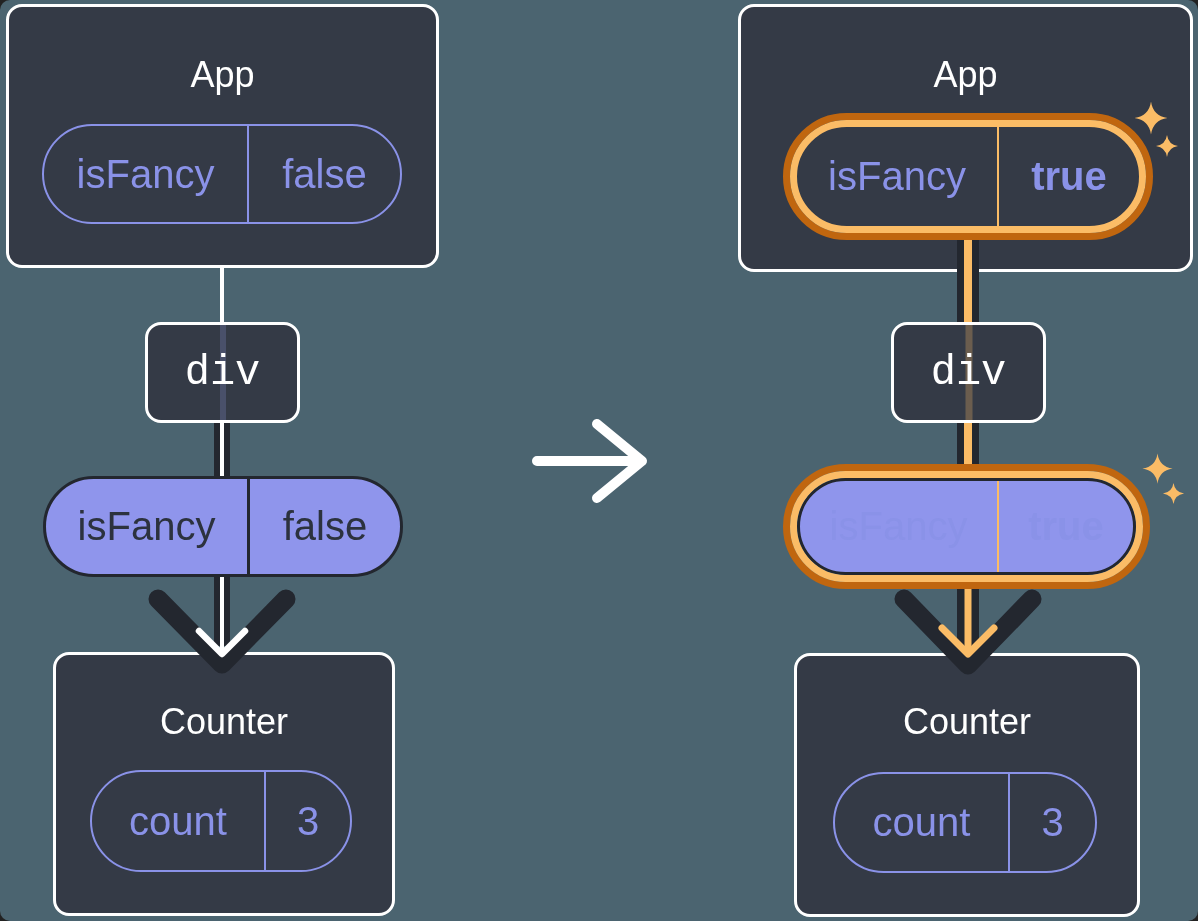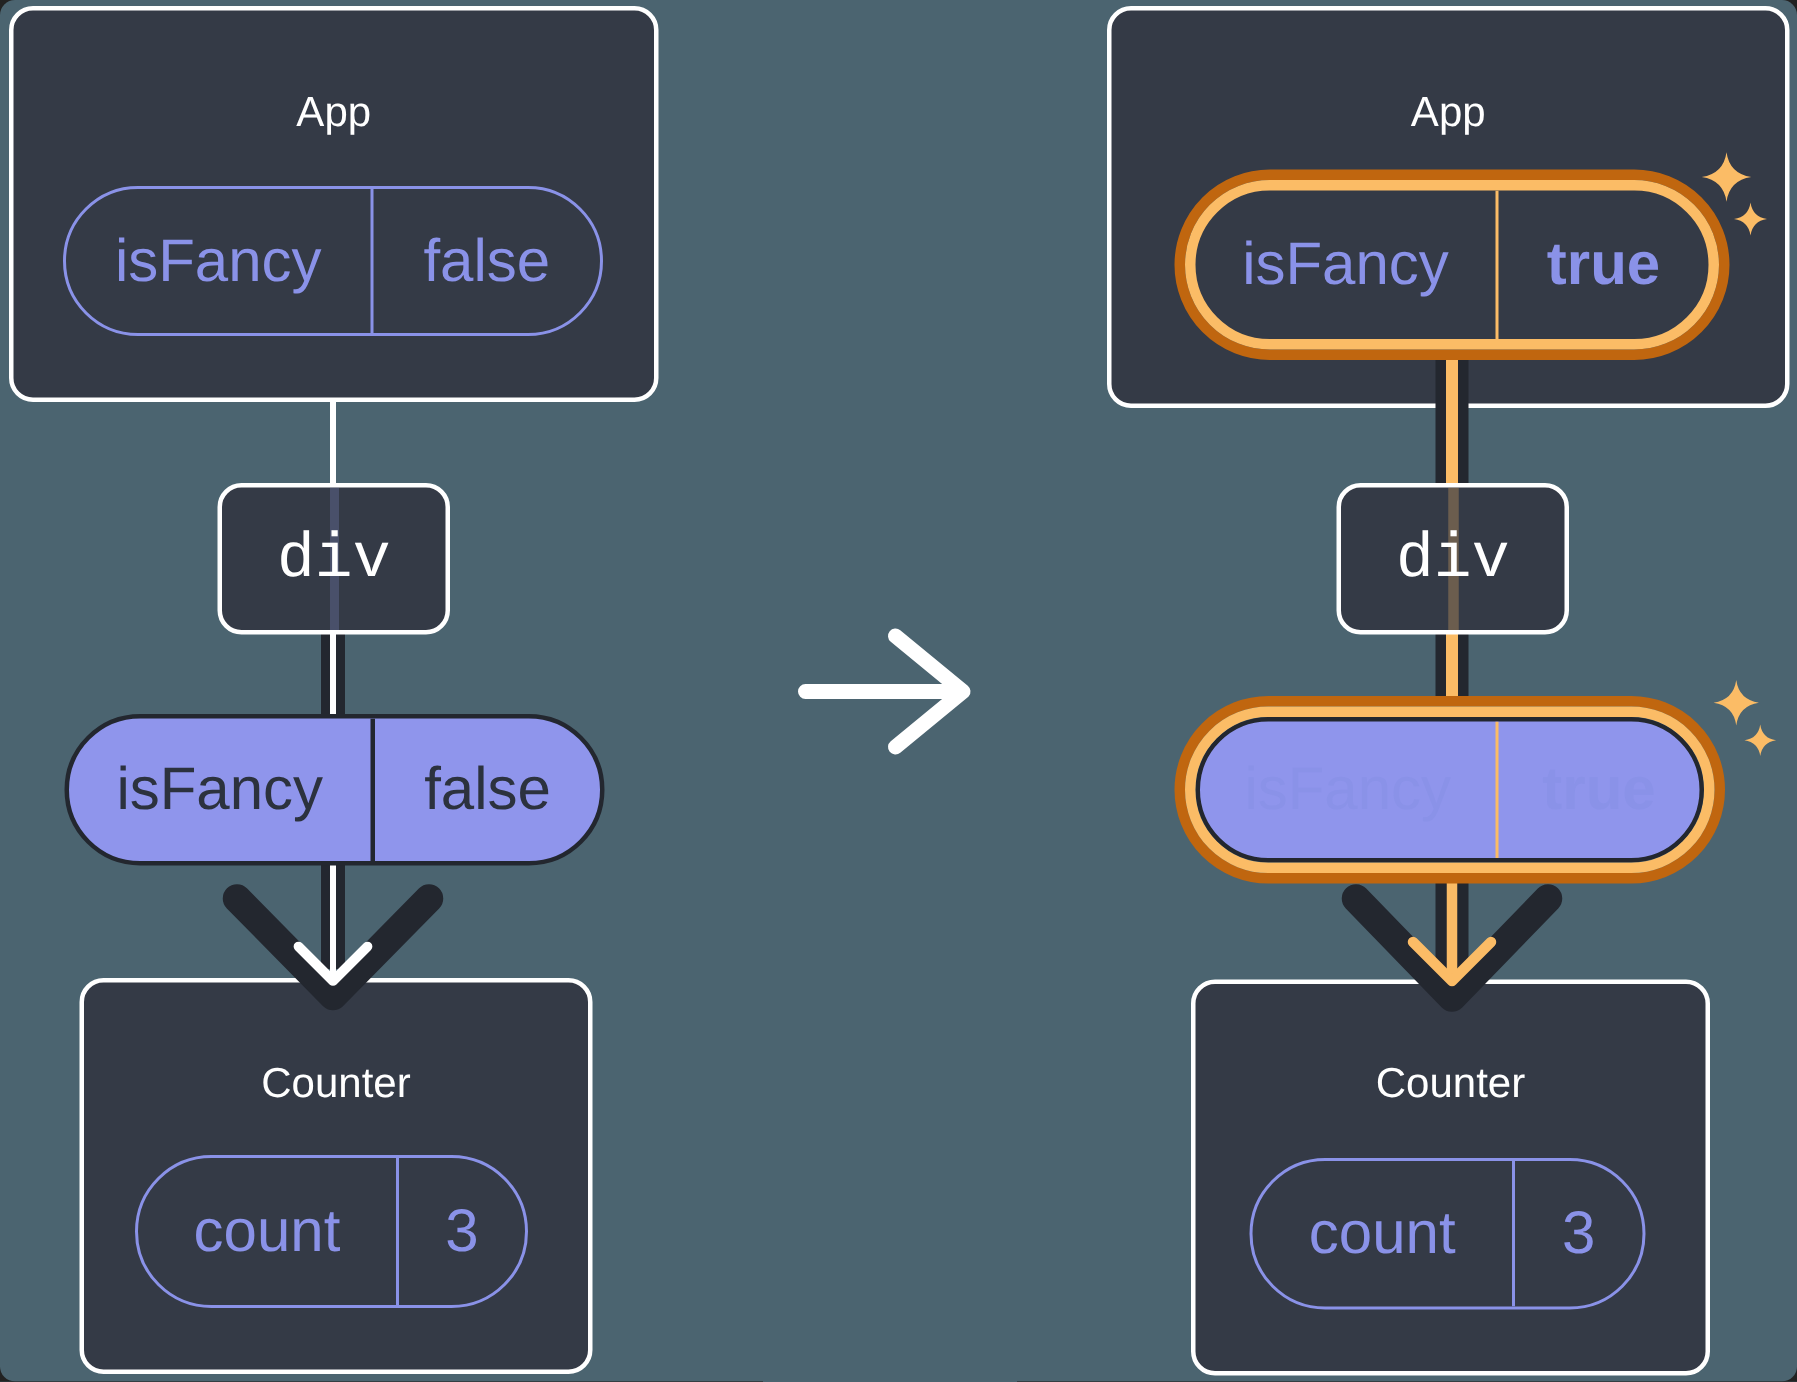--- a/index.html
+++ b/index.html
@@ -17,21 +17,21 @@
     background:var(--card);
     border:3.5px solid var(--card-border);
     border-radius:16px;
     box-sizing:border-box;
     z-index:1;
   }
   .node-label-box{
     position:absolute;
     display:flex;align-items:center;justify-content:center;
     color:var(--white);
-    font-size:28px;
+    font-size:36px;
     z-index:4;
   }
   .div-node{
     position:absolute;
     background:var(--card);
     border:3.5px solid var(--card-border);
     border-radius:16px;
     box-sizing:border-box;
     z-index:3;
     display:flex;align-items:center;justify-content:center;

